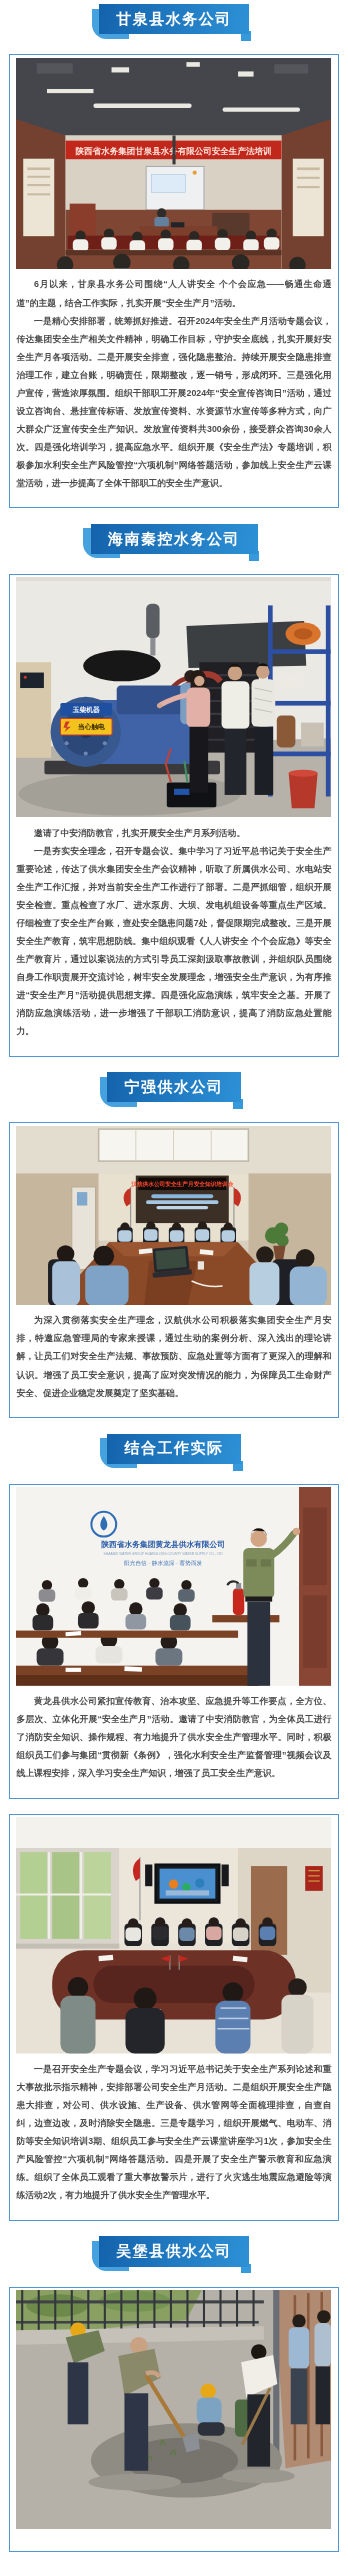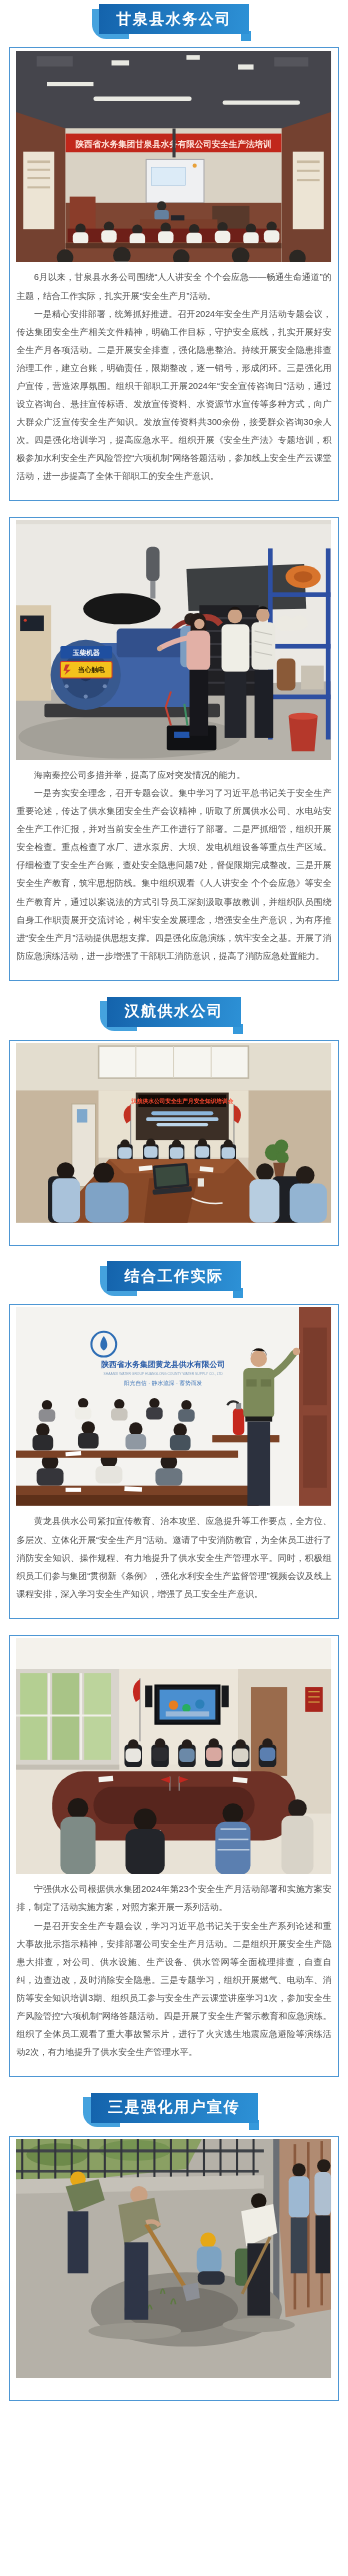--- a/index.html
+++ b/index.html
@@ -1,27 +1,27 @@
 <!DOCTYPE html>
 <html style="font-size:8.2px"><head>
 <meta charset="utf-8">
 <style>
   html,body{margin:0;padding:0;background:#ffffff;}
   body{font-family:"Liberation Sans","DejaVu Sans",sans-serif;}
   .page{width:348px;margin:0 auto;padding-top:4.1px;background:#fff;}
   .section{margin-bottom:15.5px;}
-  .badge-row{display:flex;justify-content:center;margin-bottom:13px;}
+  .badge-row{display:flex;justify-content:center;margin-bottom:20px;}
   .badge{position:relative;display:flex;align-items:center;}
   .badge::before{content:"";position:absolute;left:-7.2px;top:4.6px;width:37px;height:30px;background:#45a2de;border-radius:0 0 0 14.4px;}
   .badge::after{content:"";position:absolute;right:-1.5px;bottom:-6.7px;width:9.8px;height:9.8px;background:#3599db;}
   .badge-main{position:relative;z-index:1;background:linear-gradient(98deg,#1463ac 0%,#2d91d6 100%);color:#fff;font-size:15px;font-weight:bold;letter-spacing:1.5px;padding:5.7px 17.5px;white-space:nowrap;}
   .card{margin:0 8.8px;border:1px solid #4e97d4;background:#fff;padding:2.1px 6.7px 15.5px;}
   figure{margin:0 0 6.2px;}
   .photo{display:block;width:100%;height:auto;}
-  .card p{font-size:8.8px;line-height:2.05;color:#4c4c4c;text-align:justify;text-indent:2em;margin:0;}
+  .card p{font-size:8.8px;line-height:2.05;color:#4c4c4c;text-align:justify;text-indent:2em;margin:0;font-weight:bold;}
 </style>
 </head>
 <body>
 
 <div class="page">
 
   <div class="section">
     <div class="badge-row">
       <div class="badge">
         <span class="badge-main">甘泉县水务公司</span>
@@ -103,20 +103,25 @@
               <use href="#ph1a"></use>
             </g>
         </svg>
       </figure>
       <p>6月以来，甘泉县水务公司围绕“人人讲安全 个个会应急——畅通生命通道”的主题，结合工作实际，扎实开展“安全生产月”活动。</p>
       <p>一是精心安排部署，统筹抓好推进。召开2024年安全生产月活动专题会议，传达集团安全生产相关文件精神，明确工作目标，守护安全底线，扎实开展好安全生产月各项活动。二是开展安全排查，强化隐患整治。持续开展安全隐患排查治理工作，建立台账，明确责任，限期整改，逐一销号，形成闭环。三是强化用户宣传，营造浓厚氛围。组织干部职工开展2024年“安全宣传咨询日”活动，通过设立咨询台、悬挂宣传标语、发放宣传资料、水资源节水宣传等多种方式，向广大群众广泛宣传安全生产知识。发放宣传资料共300余份，接受群众咨询30余人次。四是强化培训学习，提高应急水平。组织开展《安全生产法》专题培训，积极参加水利安全生产风险管控“六项机制”网络答题活动，参加线上安全生产云课堂活动，进一步提高了全体干部职工的安全生产意识。</p>
     </div>
   </div>
 
   <div class="section">
+    <div class="badge-row">
+      <div class="badge">
+        <span class="badge-main">海南秦控水务公司</span>
+      </div>
+    </div>
     <div class="card">
       <figure>
         <svg class="photo" viewBox="0 0 610 465" xmlns="http://www.w3.org/2000/svg">
           <rect width="610" height="465" fill="#ebe9e4"></rect>
           <rect width="610" height="8" fill="#e0ddd6"></rect>
           <polygon points="0,330 610,312 610,465 0,465" fill="#b6b2aa"></polygon>
           <ellipse cx="220" cy="420" rx="215" ry="42" fill="#a3a098"></ellipse>
           <rect x="0" y="165" width="68" height="185" fill="#d8c9ad"></rect>
           <rect x="8" y="185" width="46" height="30" fill="#1d232d"></rect>
             <circle cx="18" cy="194" r="3" fill="#cc3b2a"></circle>
@@ -195,29 +200,29 @@
             <rect x="456" y="198" width="46" height="92" rx="10" fill="#e9e8e0"></rect>
             <g stroke="#c5c4bc" stroke-width="2">
                 <line x1="462" y1="215" x2="496" y2="222"></line>
                 <line x1="462" y1="235" x2="496" y2="242"></line>
                 <line x1="462" y1="255" x2="496" y2="262"></line>
               </g>
             <rect x="462" y="290" width="36" height="132" fill="#1d1f26"></rect>
           </g>
         </svg>
       </figure>
-      <p>海南秦控公司多措并举，提高了应对突发情况的能力。</p>
+      <p>邀请了中安消防教官，扎实开展安全生产月系列活动。</p>
       <p>一是夯实安全理念，召开专题会议。集中学习了习近平总书记关于安全生产重要论述，传达了供水集团安全生产会议精神，听取了所属供水公司、水电站安全生产工作汇报，并对当前安全生产工作进行了部署。二是严抓细管，组织开展安全检查。重点检查了水厂、进水泵房、大坝、发电机组设备等重点生产区域。仔细检查了安全生产台账，查处安全隐患问题7处，督促限期完成整改。三是开展安全生产教育，筑牢思想防线。集中组织观看《人人讲安全 个个会应急》等安全生产教育片，通过以案说法的方式引导员工深刻汲取事故教训，并组织队员围绕自身工作职责展开交流讨论，树牢安全发展理念，增强安全生产意识，为有序推进“安全生产月”活动提供思想支撑。四是强化应急演练，筑牢安全之基。开展了消防应急演练活动，进一步增强了干部职工消防意识，提高了消防应急处置能力。</p>
     </div>
   </div>
 
   <div class="section">
     <div class="badge-row">
       <div class="badge">
-        <span class="badge-main">汉航供水公司</span>
+        <span class="badge-main">宁强供水公司</span>
       </div>
     </div>
     <div class="card">
       <figure>
         <svg class="photo" viewBox="0 0 610 348" xmlns="http://www.w3.org/2000/svg">
           <rect width="610" height="348" fill="#d8cfbf"></rect>
           <rect width="610" height="92" fill="#e3ddcf"></rect>
           <rect x="160" y="6" width="290" height="62" fill="#f6f5f0" stroke="#c0b8a6" stroke-width="3"></rect>
           <g stroke="#d8d2c2" stroke-width="2">
               <line x1="232" y1="6" x2="232" y2="68"></line>
@@ -290,20 +295,21 @@
               <rect x="452" y="264" width="58" height="84" rx="14" fill="#b7cde0"></rect>
             <circle cx="560" cy="256" r="18" fill="#241d18"></circle>
               <rect x="530" y="272" width="72" height="76" rx="16" fill="#93b4d2"></rect>
           </g>
           <g fill="#f4f3ee">
               <rect x="238" y="238" width="26" height="9" transform="rotate(-6 251 242)"></rect>
               <rect x="356" y="240" width="26" height="9" transform="rotate(5 369 244)"></rect>
             </g>
         </svg>
       </figure>
+      <p>为深入贯彻落实安全生产理念，汉航供水公司积极落实集团安全生产月安排，特邀应急管理局的专家来授课，通过生动的案例分析、深入浅出的理论讲解，让员工们对安全生产法规、事故预防、应急处置等方面有了更深入的理解和认识。增强了员工安全意识，提高了应对突发情况的能力，为保障员工生命财产安全、促进企业稳定发展奠定了坚实基础。</p>
     </div>
   </div>
 
   <div class="section">
     <div class="badge-row">
       <div class="badge">
         <span class="badge-main">结合工作实际</span>
       </div>
     </div>
     <div class="card">
@@ -463,29 +469,28 @@
                 <line x1="396" y1="370" x2="446" y2="370"></line>
                 <line x1="392" y1="390" x2="450" y2="390"></line>
                 <line x1="390" y1="410" x2="452" y2="410"></line>
               </g>
             <circle cx="545" cy="330" r="18" fill="#241d1a"></circle>
               <rect x="514" y="344" width="62" height="114" rx="16" fill="#d8d3c8"></rect>
           </g>
           <rect x="0" y="245" width="200" height="10" fill="#c4bfb4"></rect>
         </svg>
       </figure>
-      <p>宁强供水公司根据供水集团2024年第23个安全生产月活动部署和实施方案安排，制定了活动实施方案，对照方案开展一系列活动。</p>
       <p>一是召开安全生产专题会议，学习习近平总书记关于安全生产系列论述和重大事故批示指示精神，安排部署公司安全生产月活动。二是组织开展安全生产隐患大排查，对公司、供水设施、生产设备、供水管网等全面梳理排查，自查自纠，边查边改，及时消除安全隐患。三是专题学习，组织开展燃气、电动车、消防等安全知识培训3期、组织员工参与安全生产云课堂讲座学习1次，参加安全生产风险管控“六项机制”网络答题活动。四是开展了安全生产警示教育和应急演练。组织了全体员工观看了重大事故警示片，进行了火灾逃生地震应急避险等演练活动2次，有力地提升了供水安全生产管理水平。</p>
     </div>
   </div>
 
   <div class="section">
     <div class="badge-row">
       <div class="badge">
-        <span class="badge-main">三是强化用户宣传</span>
+        <span class="badge-main">吴堡县供水公司</span>
       </div>
     </div>
     <div class="card">
       <figure>
         <svg class="photo" viewBox="0 0 610 463" xmlns="http://www.w3.org/2000/svg">
           <rect width="610" height="463" fill="#b5b1a8"></rect>
           <polygon points="0,0 360,0 330,58 0,92" fill="#8aa063"></polygon>
           <ellipse cx="80" cy="30" rx="60" ry="22" fill="#6d8a4a"></ellipse>
             <ellipse cx="230" cy="22" rx="70" ry="20" fill="#769452"></ellipse>
           <g>

